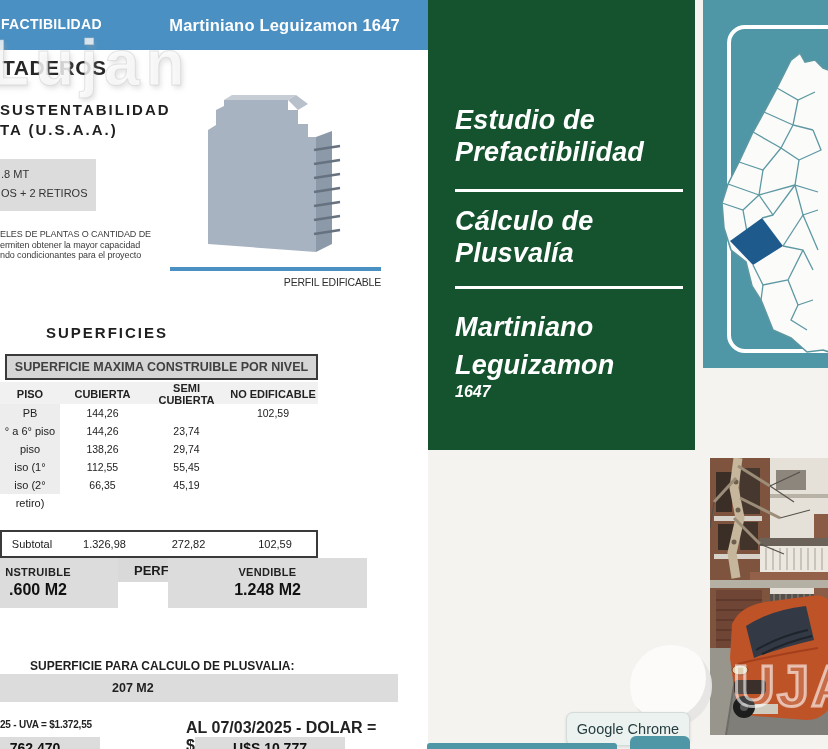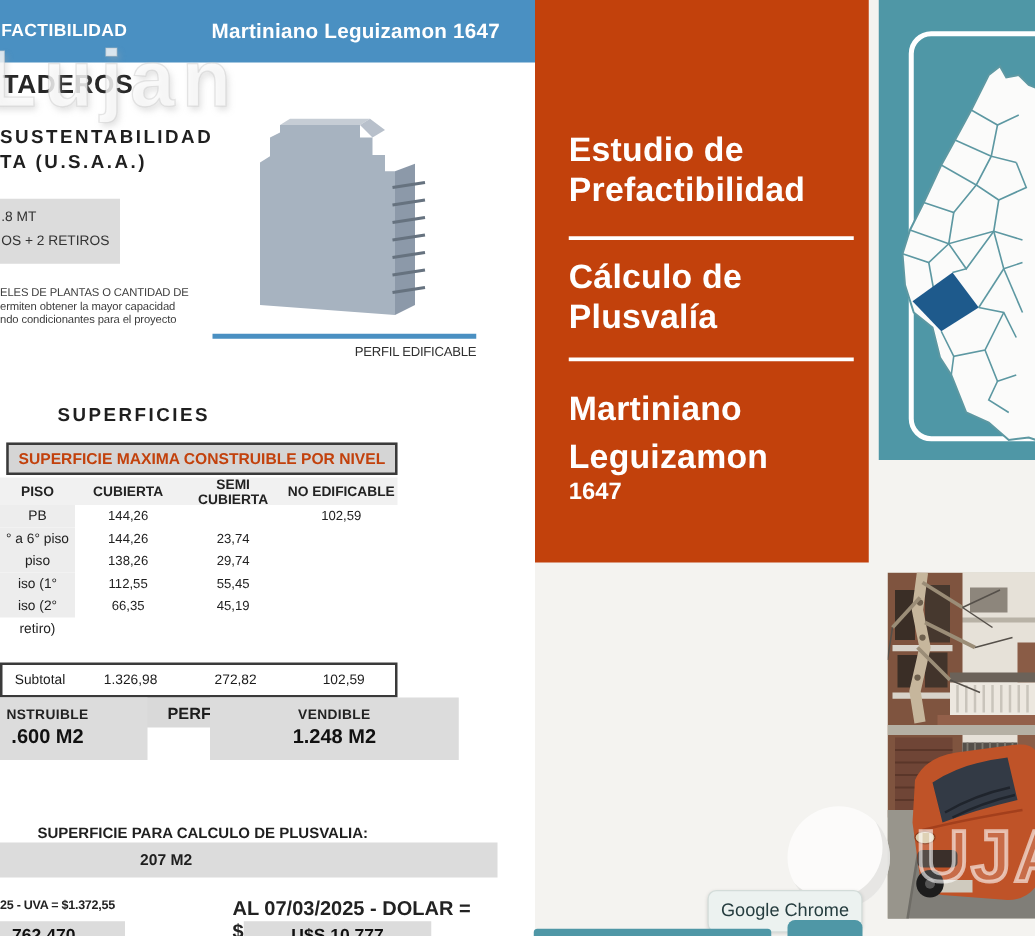--- a/index.html
+++ b/index.html
@@ -18,21 +18,21 @@
   .hbox{left:0;top:159px;width:96px;height:52px;}
   .hbox-l1{left:1px;top:168px;font-size:11px;color:#333;}
   .hbox-l2{left:1px;top:187px;font-size:11px;color:#333;}
   .notes{left:0;top:229px;font-size:9px;line-height:10.5px;color:#3c3c3c;letter-spacing:-.1px;}
   .blueline{left:170px;top:267px;width:211px;height:4px;background:#4a90c2;}
   .caption{left:240px;top:276px;width:141px;text-align:right;font-size:10.5px;color:#2f2f2f;letter-spacing:-.2px;}
   .h-sup{left:0;top:324px;font-size:15px;font-weight:800;color:#1f1f1f;letter-spacing:2px;margin-left:46px;}
   
   .tbl{left:0;top:354px;width:318px;}
   .tbl-title{margin-left:5px;width:309px;height:22px;border:2px solid #3a3a3a;background:#d5d5d5;
-             text-align:center;line-height:22px;font-size:12.5px;font-weight:bold;color:#c2410c;}
+             text-align:center;line-height:22px;font-size:12.5px;font-weight:bold;color:#404040;}
   .tbl-cols,.tbl-row,.tbl-subtotal{display:grid;grid-template-columns:60px 85px 83px 90px;align-items:center;}
   .tbl-cols{height:22px;background:#f1f1f1;font-size:11px;font-weight:bold;color:#222;margin-top:2px;}
   .tbl-cols div{text-align:center;}
   .tbl-row{height:18px;font-size:10.5px;color:#222;}
   .tbl-row .lbl{background:#ededed;height:18px;line-height:18px;text-align:center;font-size:11px;}
   .tbl-row .val{text-align:center;background:#fff;height:18px;line-height:18px;}
   .tbl-subtotal{height:24px;border:2px solid #3a3a3a;background:#fff;font-size:11px;color:#1c1c1c;margin-top:36px;}
   .tbl-subtotal div{text-align:center;font-weight:bold;}
   .tbl-total{width:318px;height:24px;background:#d9d9d9;display:flex;justify-content:flex-end;align-items:center;}
   .tbl-total .tl{font-size:13px;font-weight:bold;color:#1c1c1c;padding-left:2px;}
@@ -43,25 +43,25 @@
   .sumbox .sv{font-size:16px;font-weight:800;color:#111;margin-top:3px;}
   
   .h-plus{left:0;top:640px;font-size:15px;font-weight:800;color:#1f1f1f;letter-spacing:1.5px;}
   .plus-sub{left:30px;top:659px;font-size:12px;font-weight:bold;color:#1f1f1f;}
   .plus-bar{left:0;top:674px;width:398px;height:28px;}
   .plus-area{left:112px;top:681px;font-size:12.5px;font-weight:bold;color:#1f1f1f;}
   .uva{left:0;top:719px;font-size:10px;font-weight:bold;color:#222;letter-spacing:-.2px;}
   .dolar{left:186px;top:719px;font-size:16px;font-weight:bold;color:#222;}
   .amtbox{top:737px;height:30px;text-align:center;font-size:14px;font-weight:800;color:#111;padding-top:3px;box-sizing:border-box;}
   
-  .panel{left:428px;top:0;width:267px;height:450px;background:#c2410c;color:#fff;}
+  .panel{left:428px;top:0;width:267px;height:450px;background:#14532d;color:#fff;font-style:italic;}
   .pt{left:27px;font-weight:800;font-size:27px;line-height:32px;letter-spacing:.2px;}
   .phr{left:27px;width:228px;height:3px;background:#fff;}
   .pt3{line-height:38px;}
-  .pnum{left:27px;top:383px;font-size:19px;font-weight:800;}
+  .pnum{left:27px;top:383px;font-size:16px;font-weight:800;}
   
   .mapblock{left:703px;top:0;width:125px;height:368px;background:#4f97a6;}
   .mapframe{left:24px;top:25px;width:170px;height:320px;border:4px solid #ffffff;border-radius:18px;}
   
   .photo{left:710px;top:458px;width:118px;height:277px;overflow:hidden;background:#d8d2c8;}
   
   .wm1{left:-10px;top:26px;font-size:64px;font-weight:800;letter-spacing:6px;
        color:rgba(250,250,250,.8);-webkit-text-stroke:1px rgba(200,200,200,.45);
        text-shadow:2px 3px 5px rgba(170,170,170,.35);}
   .wm-circle{left:630px;top:645px;width:82px;height:82px;border-radius:50%;

